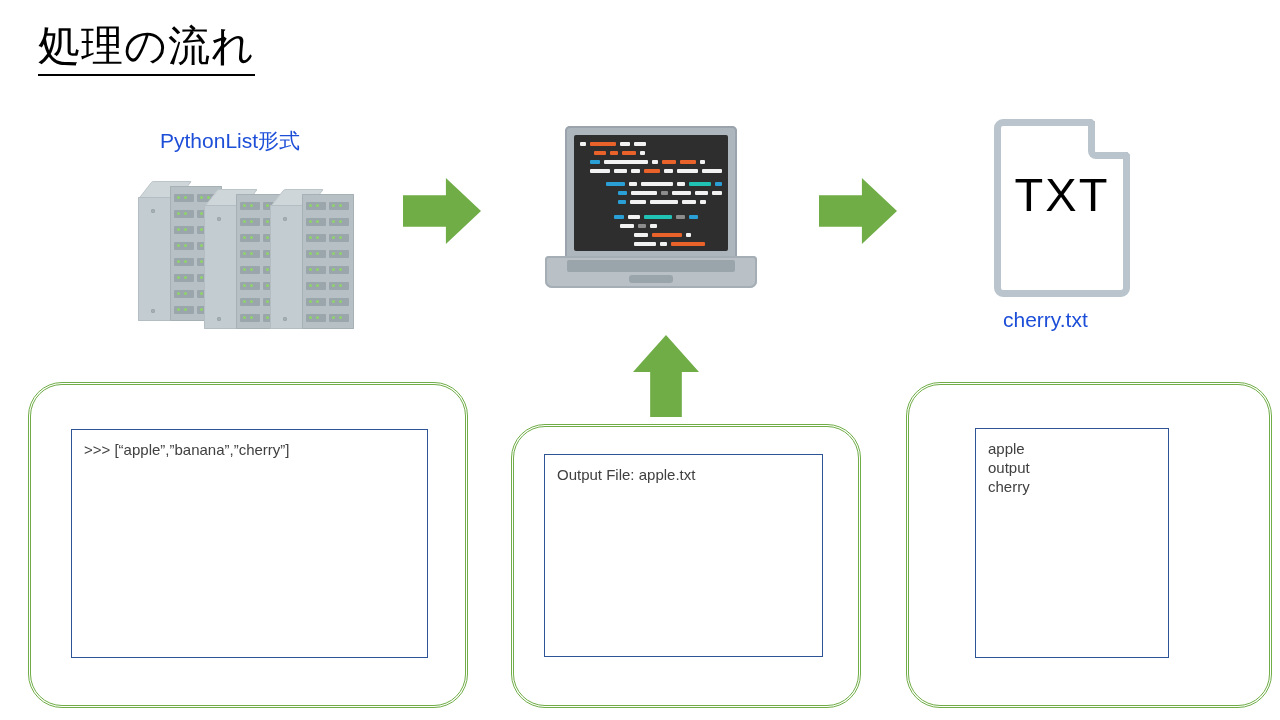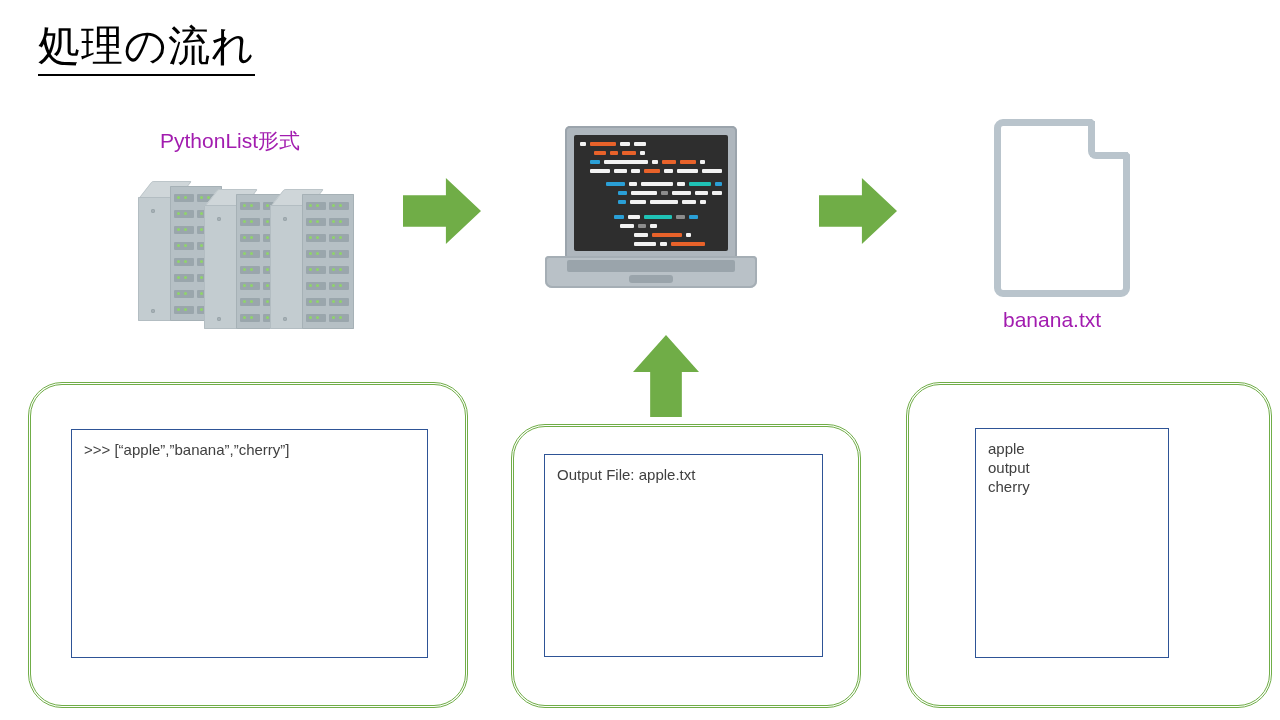--- a/index.html
+++ b/index.html
@@ -29,21 +29,21 @@
     letter-spacing: 1px;
     border-bottom: 2px solid #000000;
     padding-bottom: 4px;
     white-space: nowrap;
   }
 
   
   .caption {
     position: absolute;
     font-size: 21px;
-    color: #a21caf;
+    color: #1d4ed8;
     white-space: nowrap;
   }
   .caption-list   { left: 160px; top: 127px; }
   .caption-output { left: 1003px; top: 308px; }
 
   
   .servers {
     position: absolute;
     left: 138px;
     top: 175px;
@@ -448,23 +448,24 @@
     <div class="keys"></div>
     <div class="touchpad"></div>
   </div>
 </div>
 
 <div class="arrow-right a2"></div>
 
 <div class="txt-file">
   <div class="page"></div>
   <div class="fold"></div>
+  <div class="txt-label">TXT</div>
 </div>
 
-<div class="caption caption-output">banana.txt</div>
+<div class="caption caption-output">cherry.txt</div>
 
 <div class="arrow-up"></div>
 
 <div class="panel panel-1"></div>
 <div class="textbox textbox-1">&gt;&gt;&gt; [“apple”,”banana”,”cherry”]</div>
 
 <div class="panel panel-2"></div>
 <div class="textbox textbox-2">Output File: apple.txt</div>
 
 <div class="panel panel-3"></div>

